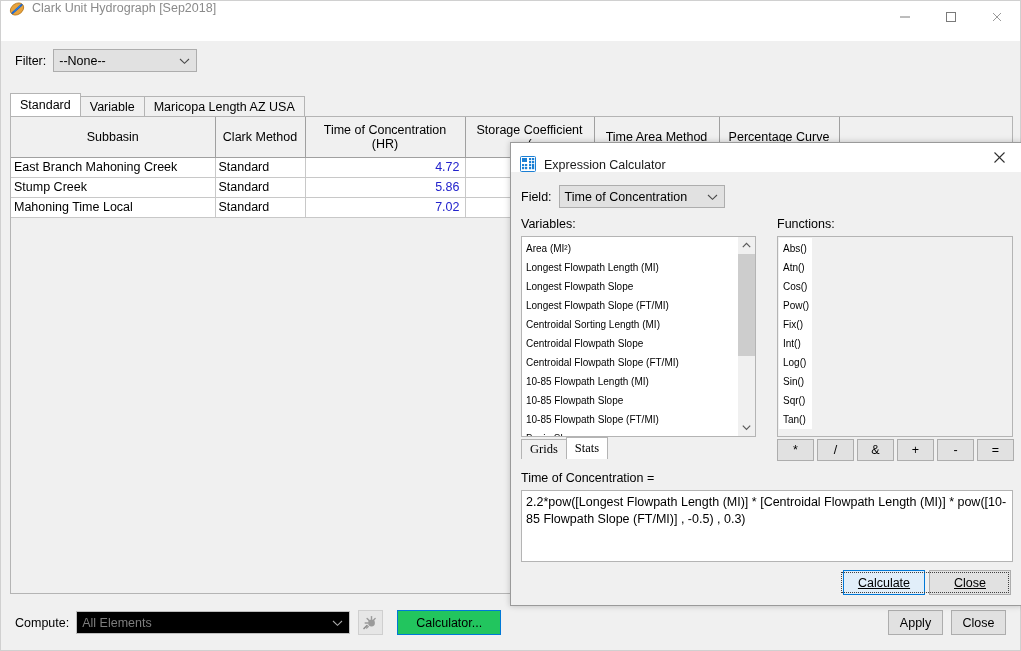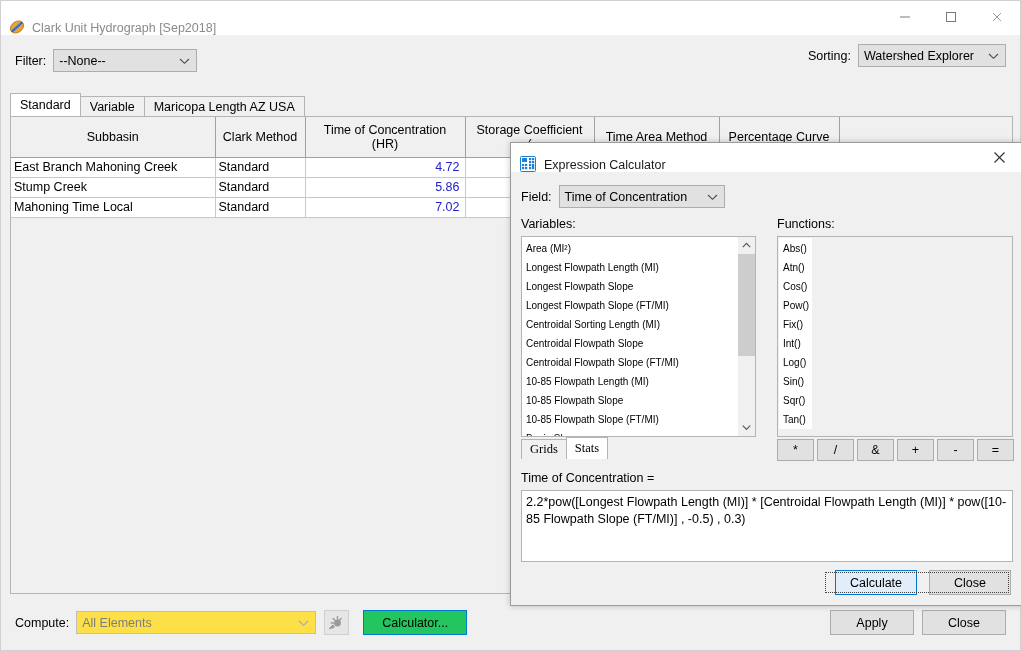--- a/index.html
+++ b/index.html
@@ -24,24 +24,24 @@
     position: absolute;
     left: 0; top: 0;
     width: 1021px; height: 651px;
     background: #f0f0f0;
     border: 1px solid #d0d0d0;
     box-sizing: border-box;
   }
 
   
   .titlebar {
-    height: 34px;
+    height: 40px;
     background: #ffffff;
     display: flex;
-    align-items: flex-end;
+    align-items: flex-start;
     position: relative;
   }
   .titlebar-icon {
     width: 16px; height: 16px;
     margin-left: 8px; margin-right: 7px;
     position: relative;
     flex: 0 0 auto;
   }
   .titlebar-title {
     font-size: 12.5px;
@@ -182,22 +182,22 @@
     left: 0; right: 0; bottom: 0;
     height: 51px;
   }
   .compute-group {
     position: absolute;
     left: 14px; top: 11px;
     display: flex; align-items: center;
   }
   .compute-group .lbl { margin-right: 7px; }
   #compute-combo {
-    width: 240px;
-    background: #fde047;
+    width: 274px;
+    background: #000000;
     border: 1px solid #bfbfbf;
     color: #7d7d7d;
   }
   .icon-btn {
     width: 25px; height: 25px;
     margin-left: 8px;
     background: #e6e6e6;
     border: 1px solid #cfcfcf;
     box-sizing: border-box;
     display: flex; align-items: center; justify-content: center;
@@ -225,21 +225,21 @@
     margin-left: 14px;
     width: 104px;
     background: #22c55e;
     border: 1px solid #0078d7;
   }
   .bottom-right-btns {
     position: absolute;
     right: 14px; top: 11px;
     display: flex;
   }
-  .bottom-right-btns .btn { width: 84px; min-width: 0; margin-left: 8px; }
+  .bottom-right-btns .btn { width: 55px; min-width: 0; margin-left: 8px; }
 
   
   #expr-dialog {
     position: absolute;
     left: 509px; top: 141px;
     width: 512px; height: 464px;
     background: #f0f0f0;
     border: 1px solid #9a9a9a;
     box-sizing: border-box;
     box-shadow: 0 0 6px rgba(0,0,0,0.22);
@@ -394,21 +394,21 @@
     font-family: "Liberation Sans", sans-serif;
     color: #000;
     cursor: default;
   }
 
   .dlg-bottom-btns {
     position: absolute;
     right: 10px; bottom: 10px;
     display: flex;
   }
-  .dlg-bottom-btns .btn { width: 82px; min-width: 0; margin-left: 12px; }
+  .dlg-bottom-btns .btn { width: 82px; min-width: 0; margin-left: 4px; text-decoration: underline; }
 
   .focus-ring {
     position: absolute;
     left: 2px; right: 2px; top: 2px; bottom: 2px;
     border: 1px dotted #404040;
     pointer-events: none;
   }
 </style>
 </head>
 <body>
@@ -449,31 +449,20 @@
     <div class="combo" id="filter-combo">
       <span>--None--</span>
       <span class="combo-arrow">
         <svg width="11" height="8" viewBox="0 0 11 8">
             <path d="M1 2 L5.5 6.3 L10 2" fill="none" stroke="#4a4a4a" stroke-width="1.1"></path>
           </svg>
       </span>
     </div>
   </div>
 
-  <div class="sorting-row">
-    <span class="lbl">Sorting:</span>
-    <div class="combo" id="sorting-combo">
-      <span>Watershed Explorer</span>
-      <span class="combo-arrow">
-        <svg width="11" height="8" viewBox="0 0 11 8">
-            <path d="M1 2 L5.5 6.3 L10 2" fill="none" stroke="#4a4a4a" stroke-width="1.1"></path>
-          </svg>
-      </span>
-    </div>
-  </div>
 
   <div class="tabstrip">
     <div class="tab selected">
       <span>Standard</span>
     </div>
     <div class="tab">
       <span>Variable</span>
     </div>
     <div class="tab">
       <span>Maricopa Length AZ USA</span>

